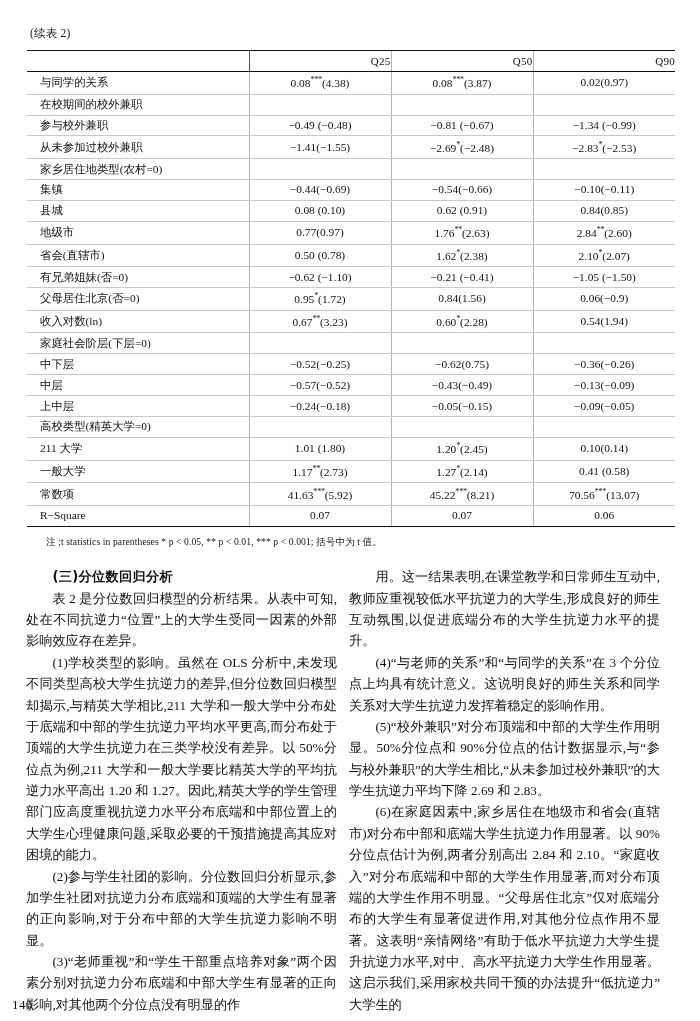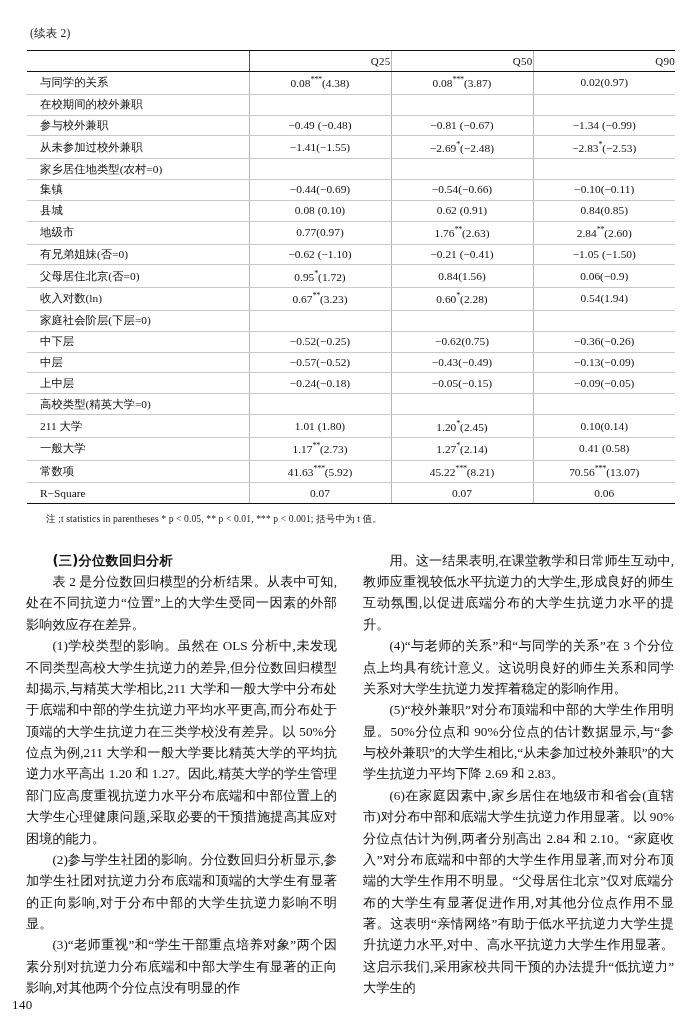--- a/index.html
+++ b/index.html
@@ -92,23 +92,23 @@
   .tbl-note {
     font-size: 9.6px;
     margin: 9px 0 8px 20px;
     color: #1a1a1a;
     letter-spacing: .1px;
     line-height: 1.3;
   }
 
   
   .body-cols {
-    margin-top: 24px;
+    margin-top: 18px;
     display: flex;
-    gap: 26px;
+    gap: 12px;
     width: 648px;
   }
   .col {
     width: 311px;
     font-size: 13.2px;
     line-height: 1.62;
     text-align: justify;
     text-justify: inter-ideograph;
   }
   .col p {
@@ -195,20 +195,26 @@
           <td class="lab">县城</td>
           <td class="num c-q25">0.08 (0.10)</td>
           <td class="num c-q50">0.62 (0.91)</td>
           <td class="num c-q90">0.84(0.85)</td>
         </tr>
         <tr>
           <td class="lab">地级市</td>
           <td class="num c-q25">0.77(0.97)</td>
           <td class="num c-q50">1.76<sup class="star">**</sup>(2.63)</td>
           <td class="num c-q90">2.84<sup class="star">**</sup>(2.60)</td>
+        </tr>
+        <tr>
+          <td class="lab">省会(直辖市)</td>
+          <td class="num c-q25">0.50 (0.78)</td>
+          <td class="num c-q50">1.62<sup class="star">*</sup>(2.38)</td>
+          <td class="num c-q90">2.10<sup class="star">*</sup>(2.07)</td>
         </tr>
         <tr>
           <td class="lab">有兄弟姐妹(否=0)</td>
           <td class="num c-q25">−0.62 (−1.10)</td>
           <td class="num c-q50">−0.21 (−0.41)</td>
           <td class="num c-q90">−1.05 (−1.50)</td>
         </tr>
         <tr>
           <td class="lab">父母居住北京(否=0)</td>
           <td class="num c-q25">0.95<sup class="star">*</sup>(1.72)</td>

